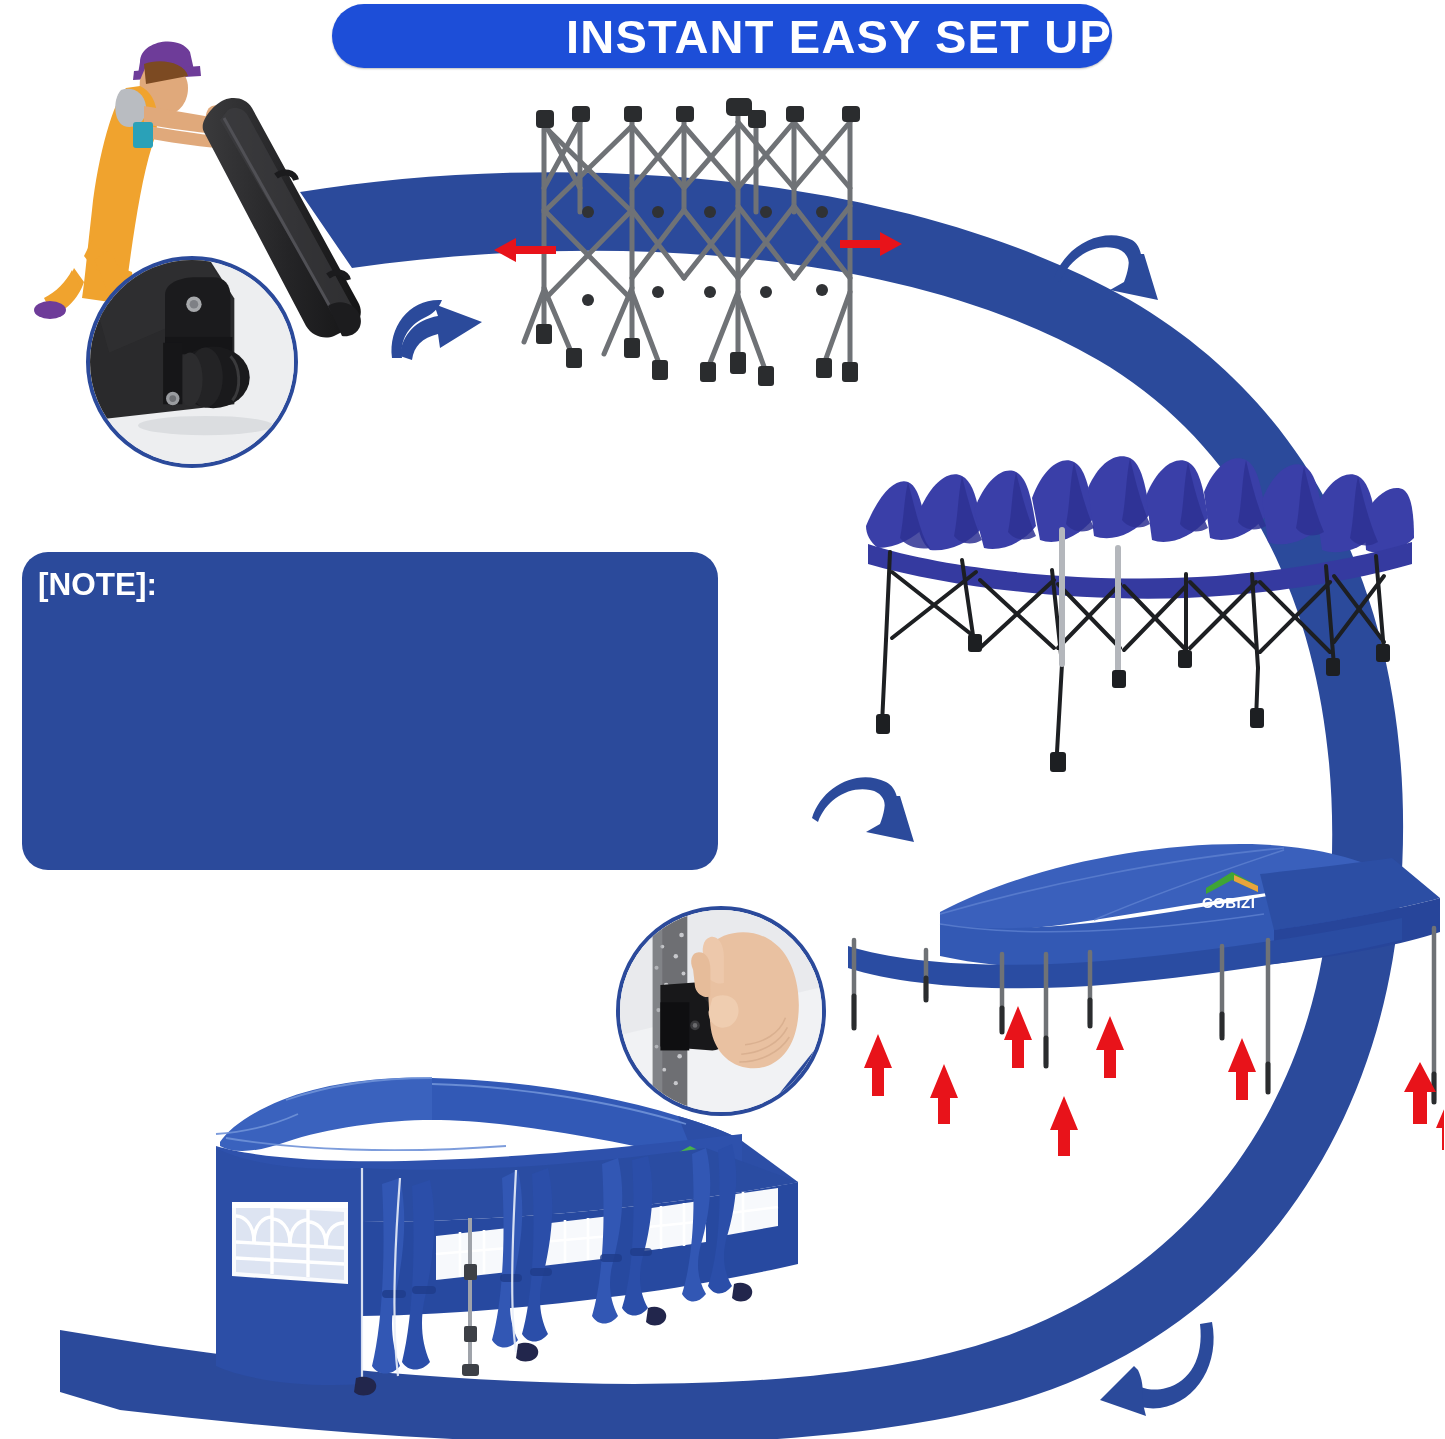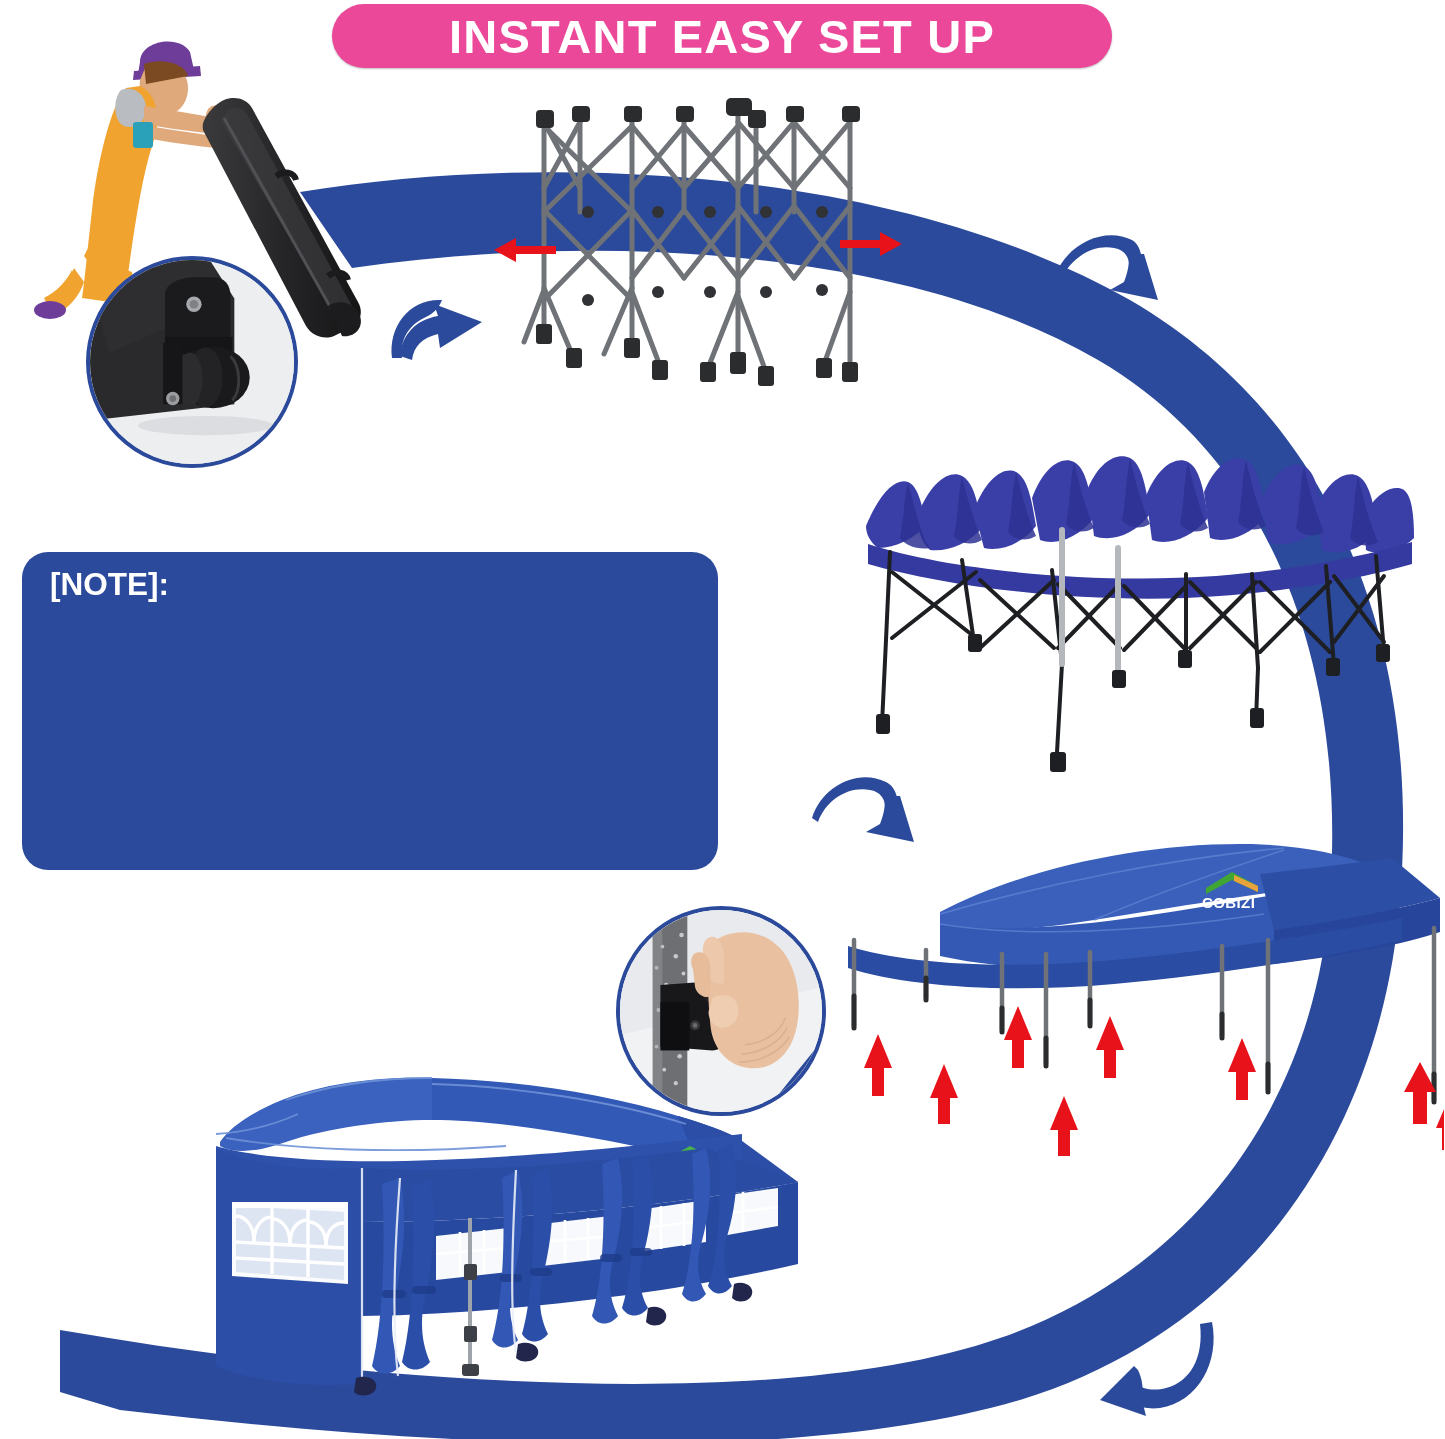--- a/index.html
+++ b/index.html
@@ -19,46 +19,46 @@
     overflow: hidden;
   }
   .abs { position: absolute; }
 
   
   #title-banner {
     left: 332px;
     top: 4px;
     width: 780px;
     height: 64px;
-    background: #ec4899;
+    background: #1d4ed8;
     border-radius: 34px;
     display: flex;
     align-items: center;
-    justify-content: center;
+    justify-content: flex-end;
     box-shadow: 0 1px 2px rgba(0,0,0,0.25);
   }
   #title-text {
     color: #ffffff;
     font-size: 47px;
     font-weight: bold;
     letter-spacing: 1.2px;
     white-space: nowrap;
     font-family: "Liberation Sans", sans-serif;
   }
 
   
   #note-box {
     left: 22px;
     top: 552px;
     width: 696px;
     height: 318px;
     background: #2B4A9B;
     border-radius: 26px;
     box-sizing: border-box;
-    padding: 14px 20px 10px 28px;
+    padding: 14px 20px 10px 16px;
   }
   #note-box p {
     margin: 0;
     color: #ffffff;
     font-weight: bold;
     font-size: 31.5px;
     line-height: 1.155;
     font-family: "Liberation Sans", sans-serif;
   }
   #note-label { display: block; }

